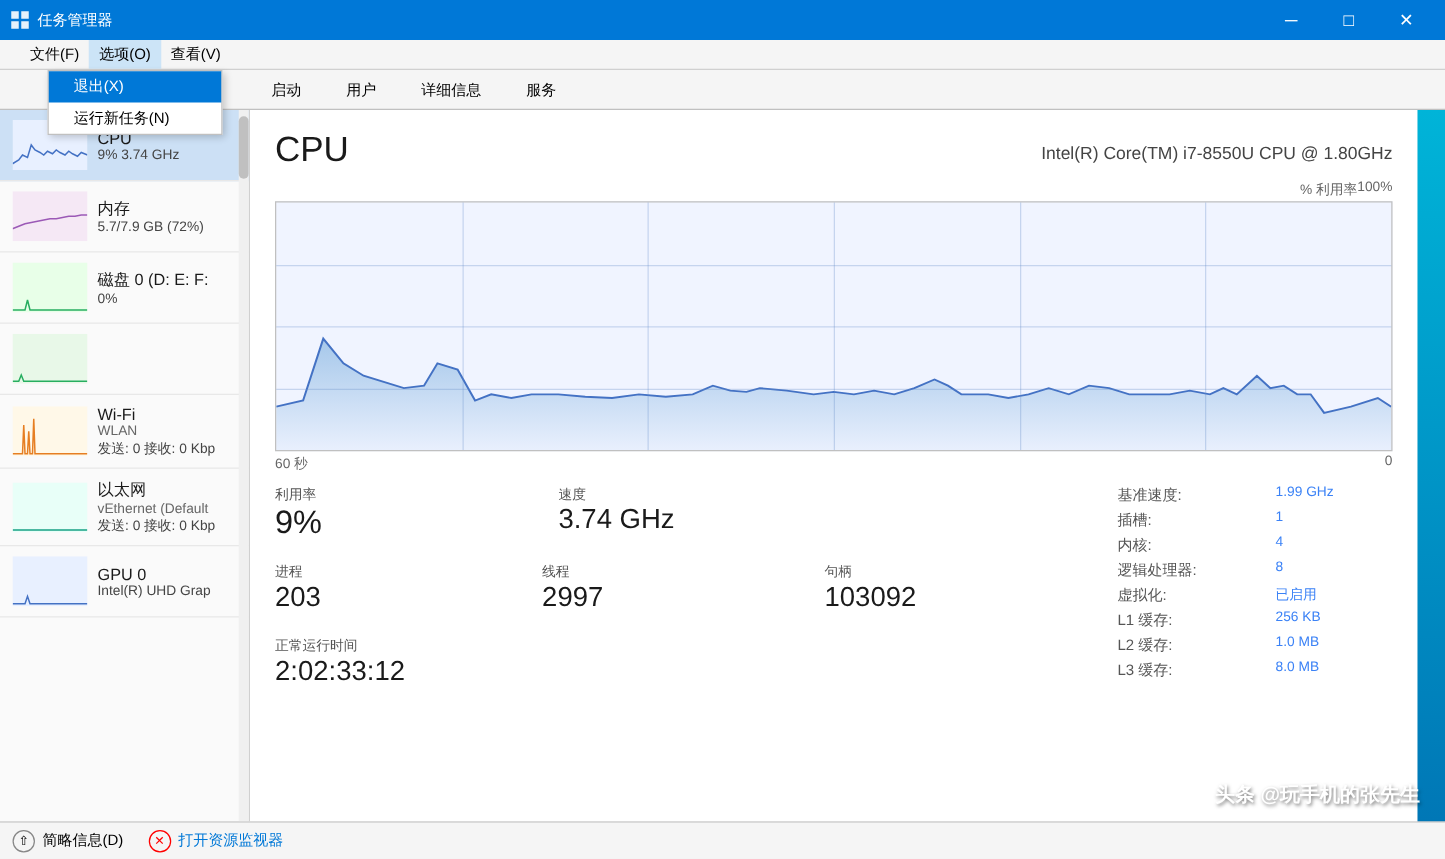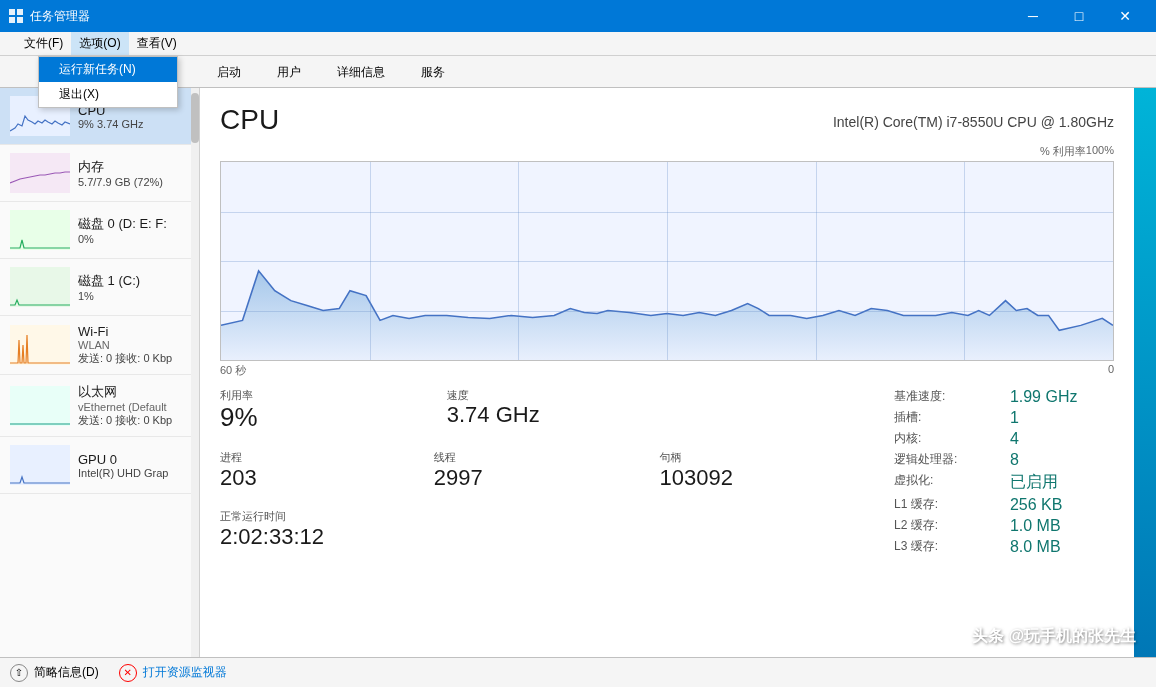--- a/index.html
+++ b/index.html
@@ -229,21 +229,21 @@
       font-size: 11px;
       color: #666;
       margin-top: 2px;
     }
     .stat-group { margin-bottom: 8px; }
     .stat-label { font-size: 11px; color: #555; }
     .stat-value { font-size: 26px; font-weight: 300; color: #1a1a1a; line-height: 1.1; }
     .stat-value-sm { font-size: 14px; font-weight: 300; color: #1a1a1a; }
 
     .stats-detail-label { color: #555; font-size: 12px; }
-    .stats-detail-value { color: #0f766e; font-size: 16px; }
+    .stats-detail-value { color: #3b82f6; font-size: 11px; }
 
     
     .status-bar {
       height: 30px;
       background: #f5f5f5;
       border-top: 1px solid #c0c0c0;
       display: flex;
       align-items: center;
       padding: 0 10px;
       gap: 20px;
@@ -306,22 +306,22 @@
     <button class="title-bar-btn close">✕</button>
   </div>
 </div>
 
 <div class="menu-bar">
   <div class="menu-item">文件(F)</div>
   <div class="menu-item active">选项(O)</div>
   <div class="menu-item">查看(V)</div>
 
   <div class="dropdown-menu">
+    <div class="dropdown-item">退出(X)</div>
     <div class="dropdown-item">运行新任务(N)</div>
-    <div class="dropdown-item">退出(X)</div>
   </div>
 </div>
 
 <div class="tabs-bar">
   <div class="tab">启动</div>
   <div class="tab">用户</div>
   <div class="tab">详细信息</div>
   <div class="tab">服务</div>
 </div>
 
@@ -371,24 +371,20 @@
       </div>
     </div>
 
     <div class="sidebar-item">
       <div class="sidebar-thumb">
         <div class="mini-chart-disk1">
           <svg width="60" height="40" viewBox="0 0 60 40">
             <polyline points="0,38 5,38 7,33 9,38 60,38" fill="none" stroke="#27ae60" stroke-width="1.2"></polyline>
           </svg>
         </div>
-      </div>
-      <div class="sidebar-info">
-        <div class="sidebar-name">磁盘 1 (C:)</div>
-        <div class="sidebar-stat">1%</div>
       </div>
     </div>
 
     <div class="sidebar-item">
       <div class="sidebar-thumb">
         <div class="mini-chart-wifi">
           <svg width="60" height="40" viewBox="0 0 60 40">
 
             <polyline points="0,38 8,38 9,15 10,38 12,38 13,20 14,38 16,38 17,10 18,38 60,38" fill="none" stroke="#e67e22" stroke-width="1.2"></polyline>
           </svg>

